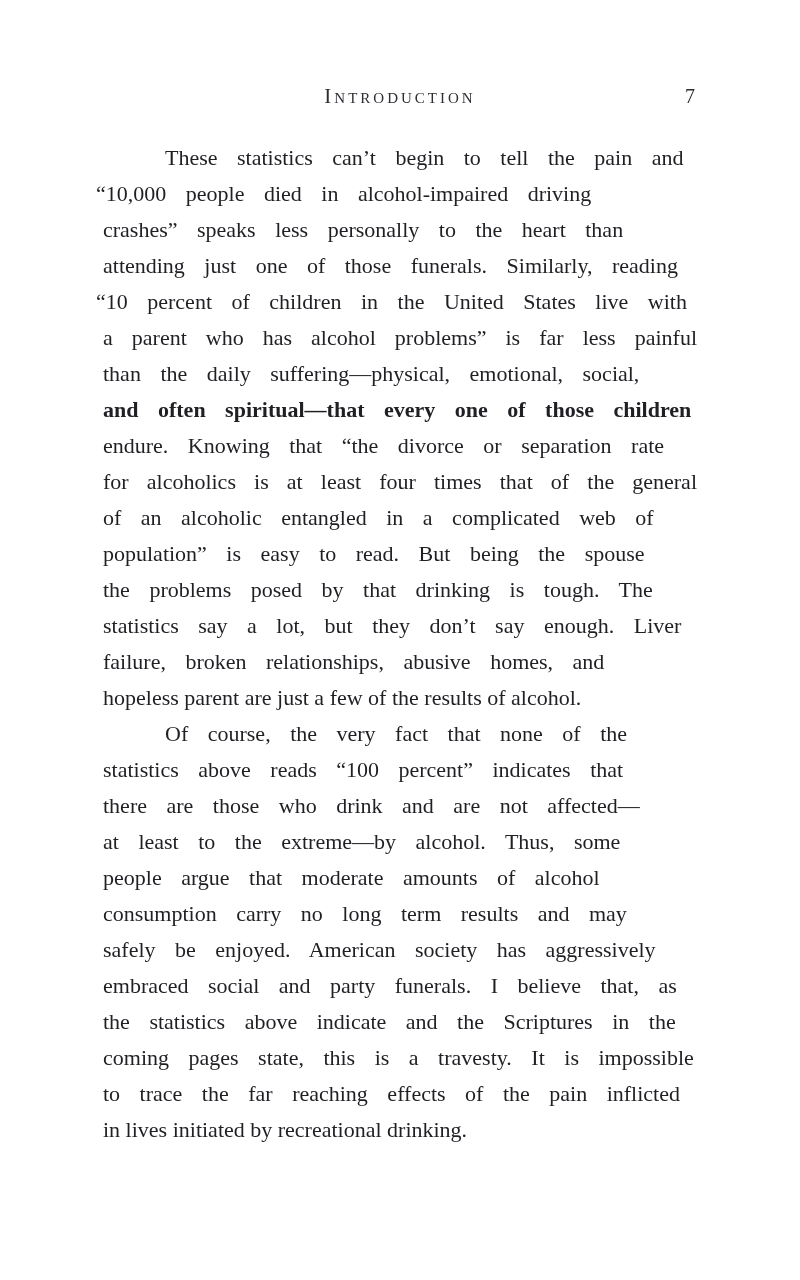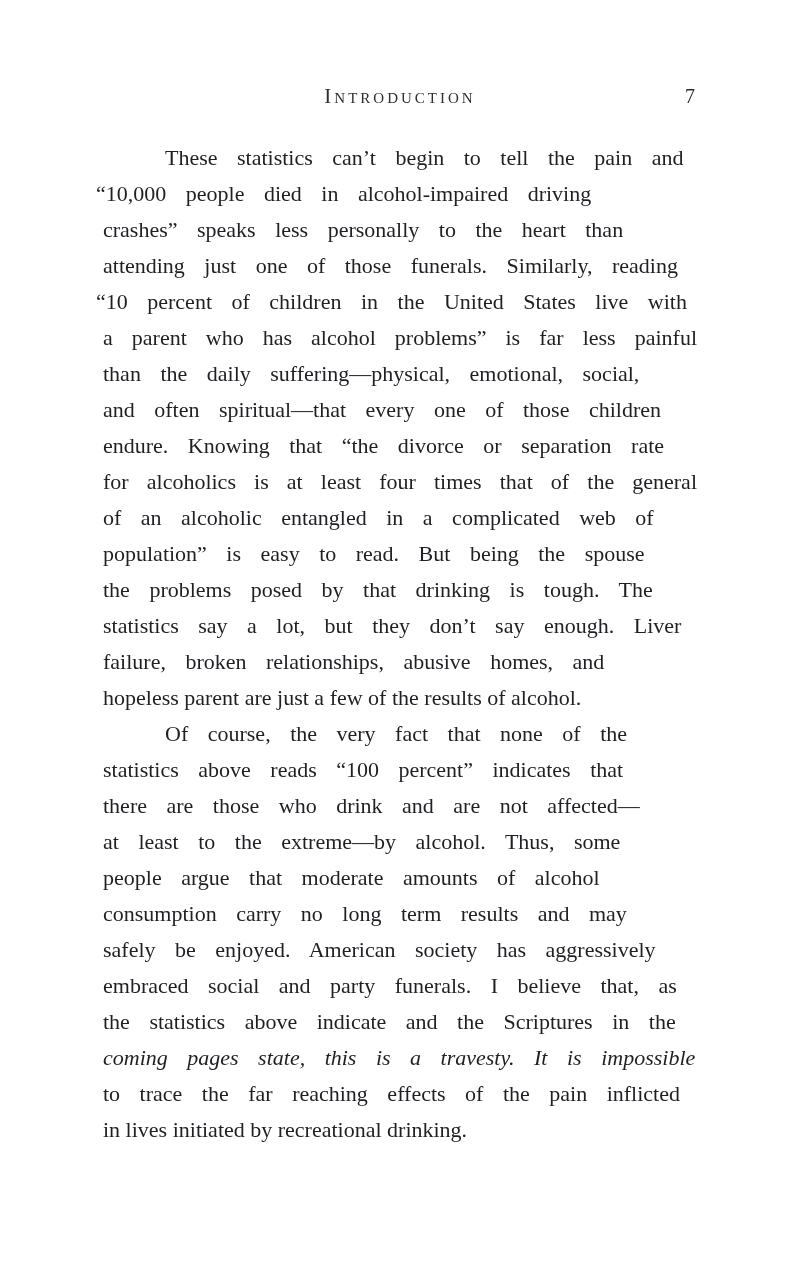--- a/index.html
+++ b/index.html
@@ -78,38 +78,38 @@
   </div>
   <div class="body-text" id="body-text">
       <div class="paragraph">
         <div class="line first"><span class="line-text" style="word-spacing: 14px;">These statistics can’t begin to tell the pain and</span></div>
         <div class="line hang"><span class="line-text" style="word-spacing: 14px;">“10,000 people died in alcohol-impaired driving</span></div>
         <div class="line"><span class="line-text" style="word-spacing: 14px;">crashes” speaks less personally to the heart than</span></div>
         <div class="line"><span class="line-text" style="word-spacing: 14px;">attending just one of those funerals. Similarly, reading</span></div>
         <div class="line hang"><span class="line-text" style="word-spacing: 14px;">“10 percent of children in the United States live with</span></div>
         <div class="line"><span class="line-text" style="word-spacing: 13.5278px;">a parent who has alcohol problems” is far less painful</span></div>
         <div class="line"><span class="line-text" style="word-spacing: 14px;">than the daily suffering—physical, emotional, social,</span></div>
-        <div class="line"><span class="line-text" style="word-spacing: 14px;">and often spiritual—that every one of those children</span></div>
+        <div class="line"><span class="line-text" style="word-spacing: 14px; font-weight: bold;">and often spiritual—that every one of those children</span></div>
         <div class="line"><span class="line-text" style="word-spacing: 14px;">endure. Knowing that “the divorce or separation rate</span></div>
         <div class="line"><span class="line-text" style="word-spacing: 12.6047px;">for alcoholics is at least four times that of the general</span></div>
         <div class="line"><span class="line-text" style="word-spacing: 14px;">of an alcoholic entangled in a complicated web of</span></div>
         <div class="line"><span class="line-text" style="word-spacing: 14px;">population” is easy to read. But being the spouse</span></div>
         <div class="line"><span class="line-text" style="word-spacing: 14px;">the problems posed by that drinking is tough. The</span></div>
         <div class="line"><span class="line-text" style="word-spacing: 14px;">statistics say a lot, but they don’t say enough. Liver</span></div>
         <div class="line"><span class="line-text" style="word-spacing: 14px; text-align: center;">failure, broken relationships, abusive homes, and</span></div>
         <div class="line last"><span class="line-text">hopeless parent are just a few of the results of alcohol.</span></div>
       </div>
       <div class="paragraph">
         <div class="line first"><span class="line-text" style="word-spacing: 14px;">Of course, the very fact that none of the</span></div>
         <div class="line"><span class="line-text" style="word-spacing: 14px;">statistics above reads “100 percent” indicates that</span></div>
         <div class="line"><span class="line-text" style="word-spacing: 14px;">there are those who drink and are not affected—</span></div>
         <div class="line"><span class="line-text" style="word-spacing: 14px;">at least to the extreme—by alcohol. Thus, some</span></div>
         <div class="line"><span class="line-text" style="word-spacing: 14px;">people argue that moderate amounts of alcohol</span></div>
         <div class="line"><span class="line-text" style="word-spacing: 14px;">consumption carry no long term results and may</span></div>
         <div class="line"><span class="line-text" style="word-spacing: 14px; text-align: right;">safely be enjoyed. American society has aggressively</span></div>
         <div class="line"><span class="line-text" style="word-spacing: 14px;">embraced social and party funerals. I believe that, as</span></div>
         <div class="line"><span class="line-text" style="word-spacing: 14px;">the statistics above indicate and the Scriptures in the</span></div>
-        <div class="line"><span class="line-text" style="word-spacing: 14px; font-style: italic;">coming pages state, this is a travesty. It is impossible</span></div>
+        <div class="line"><span class="line-text" style="word-spacing: 14px;">coming pages state, this is a travesty. It is impossible</span></div>
         <div class="line"><span class="line-text" style="word-spacing: 14px;">to trace the far reaching effects of the pain inflicted</span></div>
         <div class="line last"><span class="line-text">in lives initiated by recreational drinking.</span></div>
       </div>
     </div>
 </div>
 
 </body></html>

